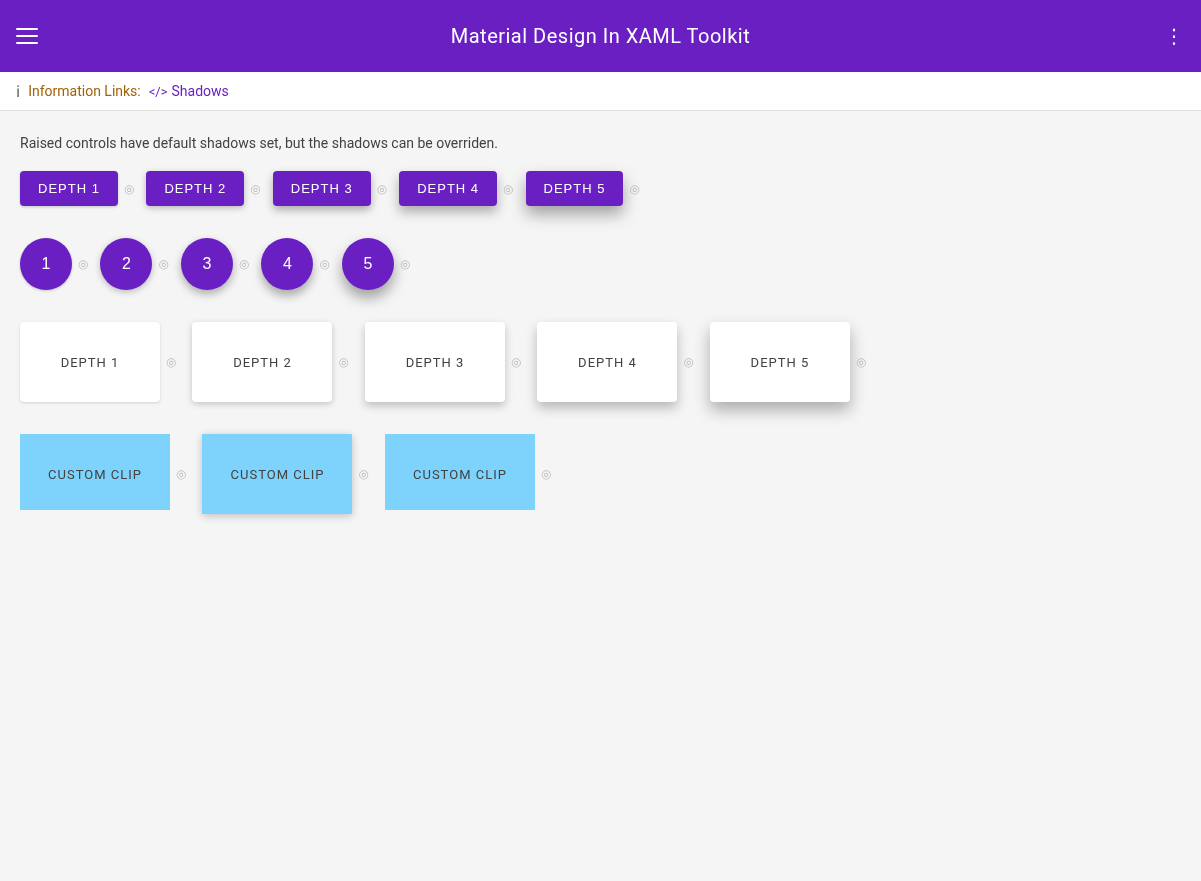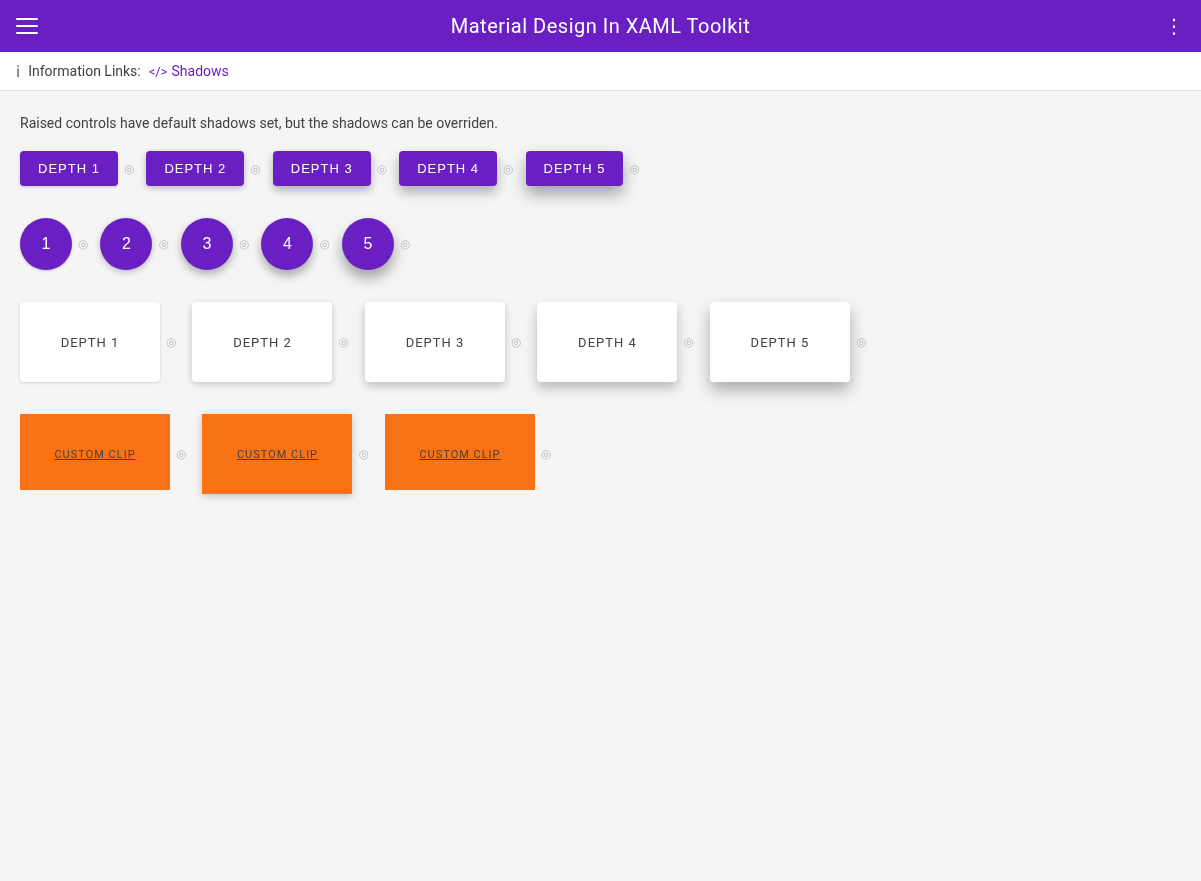--- a/index.html
+++ b/index.html
@@ -1,21 +1,21 @@
 <!DOCTYPE html>
 <html><head>
   <meta charset="utf-8">
   <style>
     * { box-sizing: border-box; margin: 0; padding: 0; }
     body { font-family: Roboto, Arial, sans-serif; background: #f5f5f5; }
 
     
     .header {
       background: #6a1fc2;
-      height: 52px;
+      height: 72px;
       display: flex;
       align-items: center;
       justify-content: space-between;
       padding: 3px 16px;
     }
     .header-title {
       color: white;
       font-size: 20px;
       font-weight: 400;
       letter-spacing: 0.5px;
@@ -50,21 +50,21 @@
       display: flex;
       align-items: center;
       gap: 8px;
       border-bottom: 1px solid #e0e0e0;
     }
     .info-icon {
       color: #616161;
       font-size: 16px;
     }
     .info-label {
-      color: #404040;
+      color: #a16207;
       font-size: 14px;
     }
     .info-link {
       color: #6a1fc2;
       font-size: 14px;
       display: flex;
       align-items: center;
       gap: 4px;
       cursor: pointer;
     }
@@ -164,31 +164,30 @@
       text-transform: uppercase;
     }
     .depth-card.dc1 { width: 140px; height: 80px; box-shadow: 0 1px 3px rgba(0,0,0,0.15); }
     .depth-card.dc2 { width: 140px; height: 80px; box-shadow: 0 2px 6px rgba(0,0,0,0.2); }
     .depth-card.dc3 { width: 140px; height: 80px; box-shadow: 0 4px 8px rgba(0,0,0,0.22); }
     .depth-card.dc4 { width: 140px; height: 80px; box-shadow: 0 6px 12px rgba(0,0,0,0.25); }
     .depth-card.dc5 { width: 140px; height: 80px; box-shadow: 0 8px 16px rgba(0,0,0,0.3); }
 
     
     .clip-card {
-      background: #f97316;
+      background: #7dd3fc;
       width: 150px;
       height: 80px;
       display: flex;
       align-items: center;
       justify-content: center;
-      font-size: 11px;
+      font-size: 13px;
       letter-spacing: 1px;
       color: #424242;
       text-transform: uppercase;
-      text-decoration: underline;
     }
     .clip-card.cc1 {
       box-shadow: 0 2px 6px rgba(0,0,0,0.2);
       clip-path: inset(0 0 4px 0);
     }
     .clip-card.cc2 {
       box-shadow: 0 2px 8px rgba(0,0,0,0.22);
     }
     .clip-card.cc3 {
       box-shadow: 0 4px 10px rgba(0,0,0,0.25);

